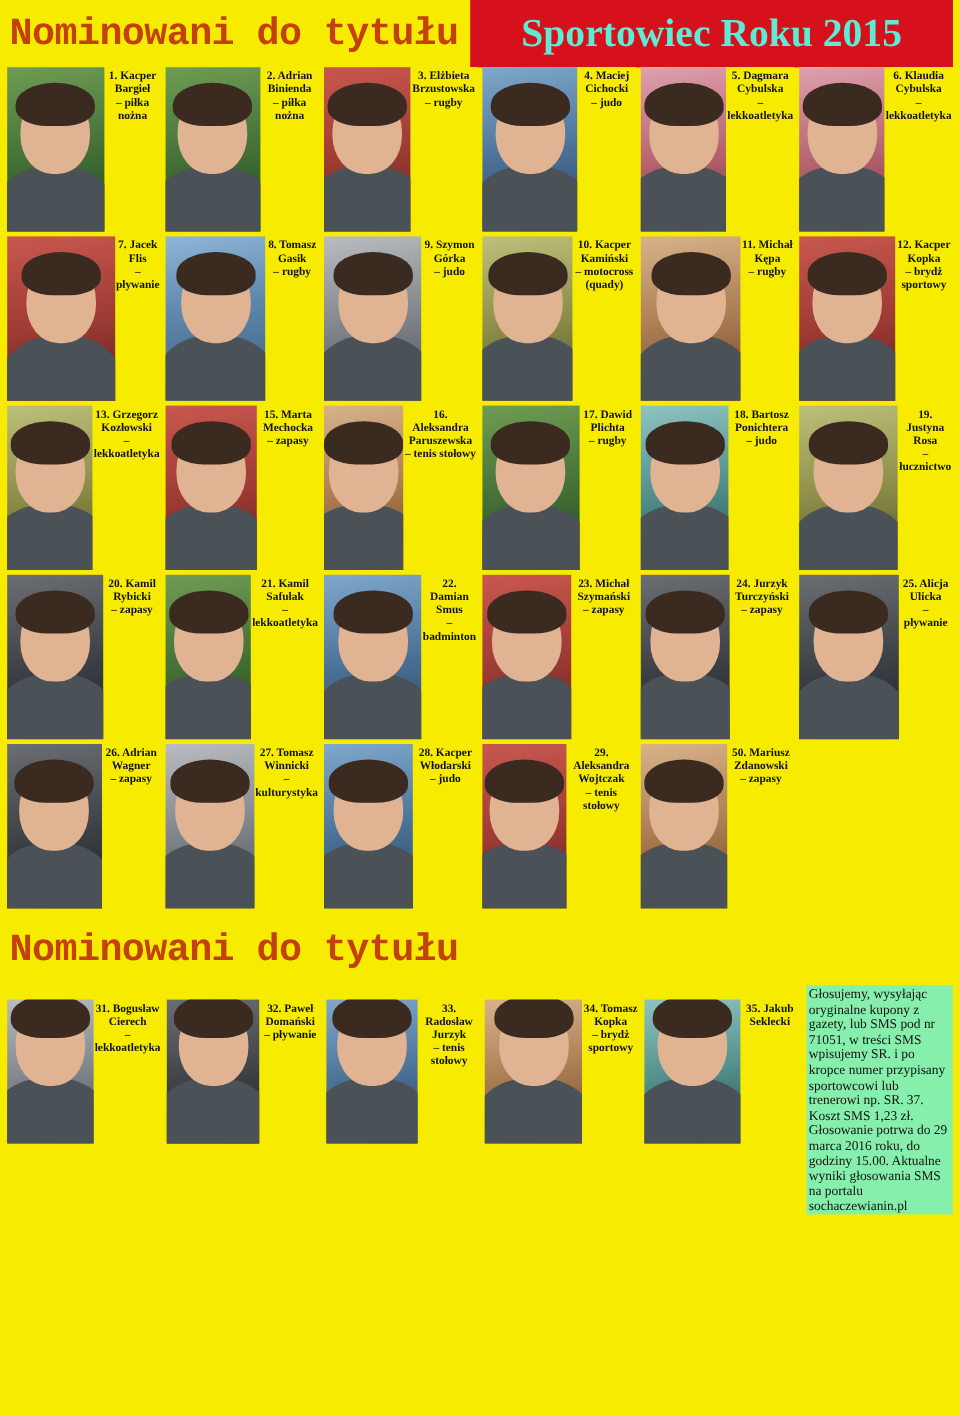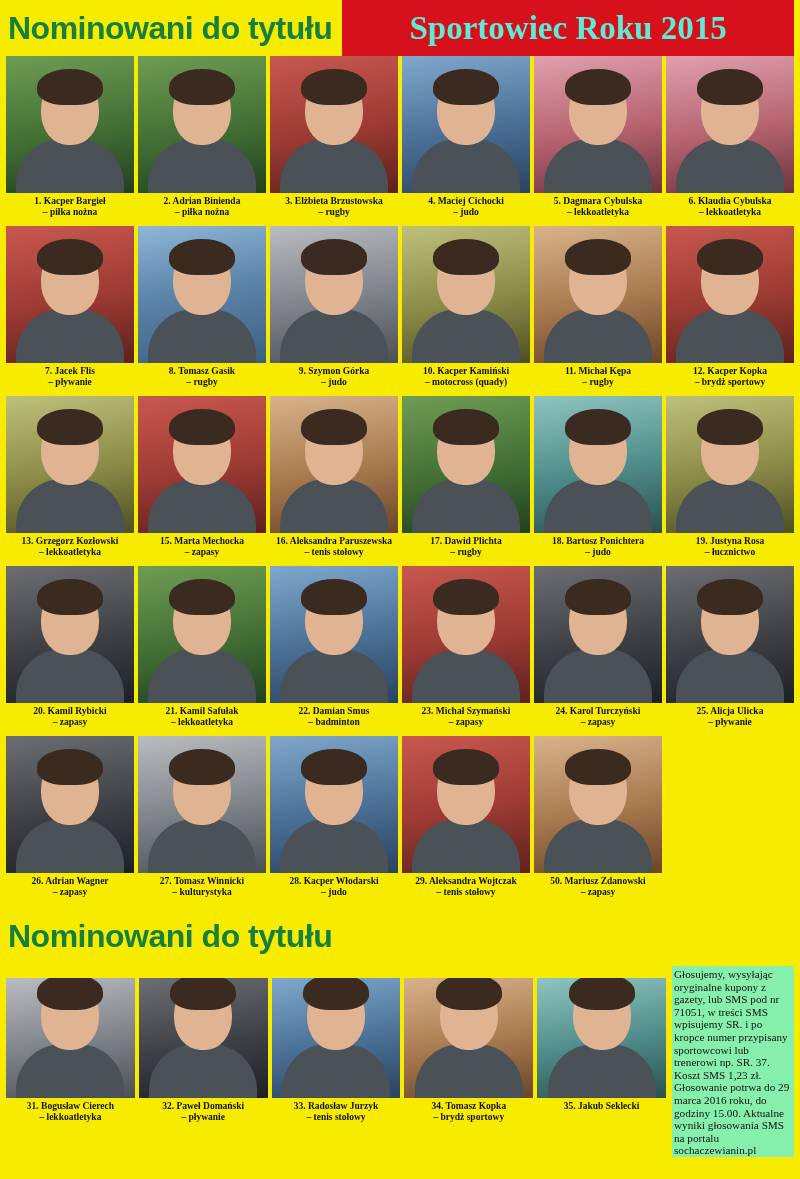--- a/index.html
+++ b/index.html
@@ -26,27 +26,27 @@
     display: flex;
     align-items: stretch;
     height: 56px;
     margin: 0;
     padding: 0 6px 0 8px;
   }
   .banner-left {
     flex: 0 0 auto;
     display: flex;
     align-items: center;
-    color: #15803d;
+    color: #c2410c;
     font-weight: bold;
     font-size: 32px;
     letter-spacing: -0.5px;
     white-space: nowrap;
     padding-right: 10px;
-    font-family: Liberation Sans, sans-serif;
+    font-family: Liberation Mono, monospace;
   }
   .banner-right {
     flex: 1 1 auto;
     background: #d6111b;
     color: #5eead4;
     font-weight: bold;
     font-size: 33px;
     display: flex;
     align-items: center;
     justify-content: center;
@@ -58,21 +58,21 @@
   
   .grid {
     display: grid;
     grid-template-columns: repeat(6, 1fr);
     gap: 4px;
     padding: 0 6px;
   }
   .card {
     background: #f7ec00;
     display: flex;
-    flex-direction: column;
+    flex-direction: row;
   }
   .photo {
     width: 100%;
     height: 137px;
     background: #bdbdbd;
     position: relative;
     overflow: hidden;
   }
   .caption {
     background: #f7ec00;
@@ -412,21 +412,21 @@
       </div>
       <div class="card">
         <div class="photo p-dark">
           <div class="face">
             <div class="head">
               <div class="hair"></div>
             </div>
             <div class="body"></div>
           </div>
         </div>
-        <div class="caption"><span>24.</span> <span>Karol Turczyński</span><span class="sport">– zapasy</span></div>
+        <div class="caption"><span>24.</span> <span>Jurzyk Turczyński</span><span class="sport">– zapasy</span></div>
       </div>
       <div class="card">
         <div class="photo p-dark">
           <div class="face">
             <div class="head">
               <div class="hair"></div>
             </div>
             <div class="body"></div>
           </div>
         </div>

